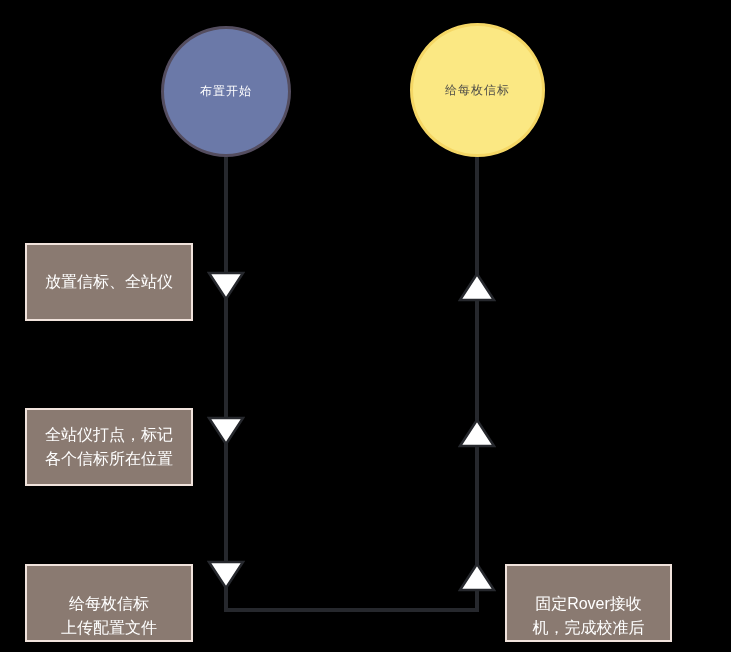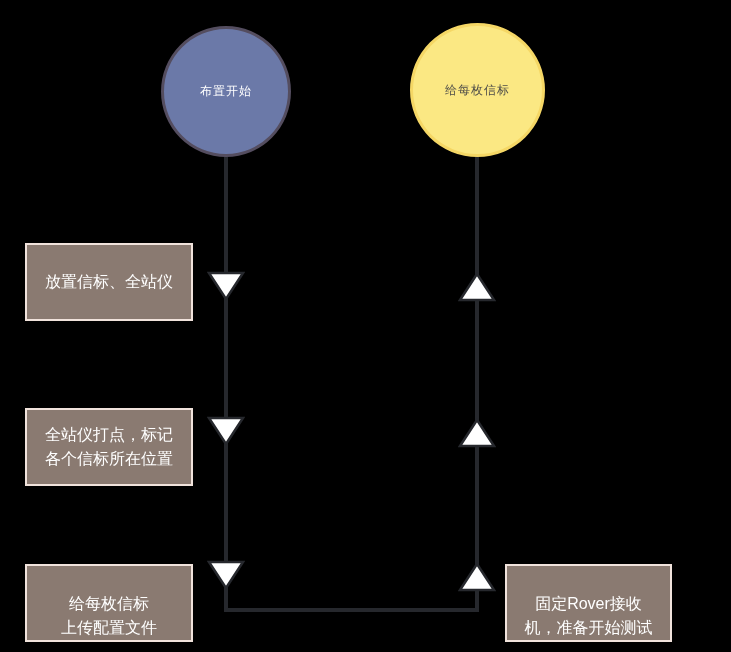--- a/index.html
+++ b/index.html
@@ -132,16 +132,16 @@
     <span class="step-label">全站仪打点，标记
 各个信标所在位置</span>
   </div>
   <div class="step-box l row3">
     <span class="step-label">给每枚信标
 上传配置文件</span>
   </div>
 
   <div class="step-box r row3">
     <span class="step-label">固定Rover接收
-机，准备开始测试</span>
+机，完成校准后</span>
   </div>
 
 </div>
 
 </body></html>

